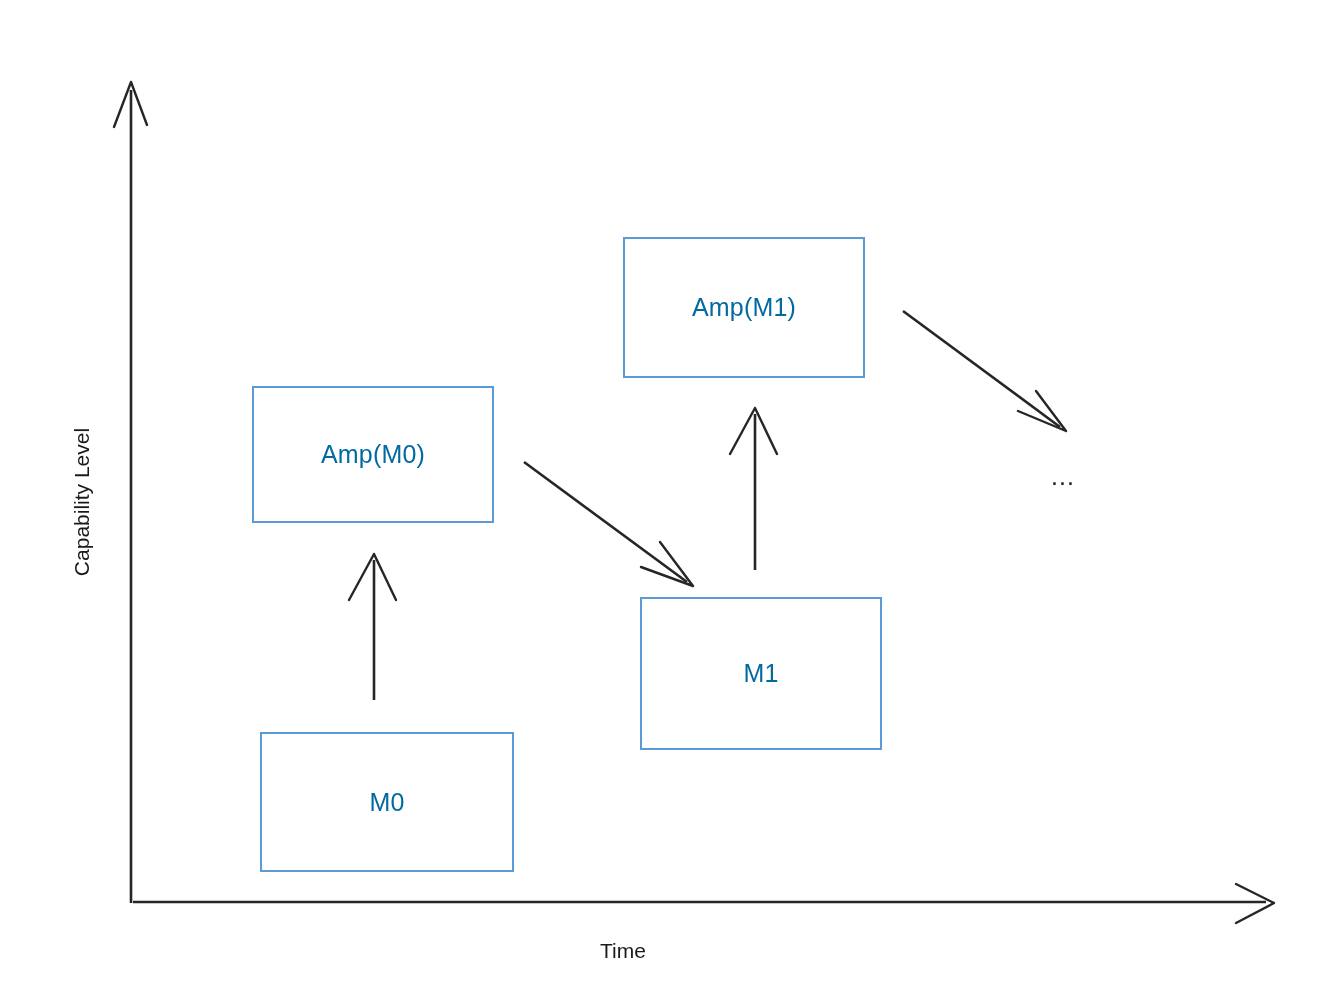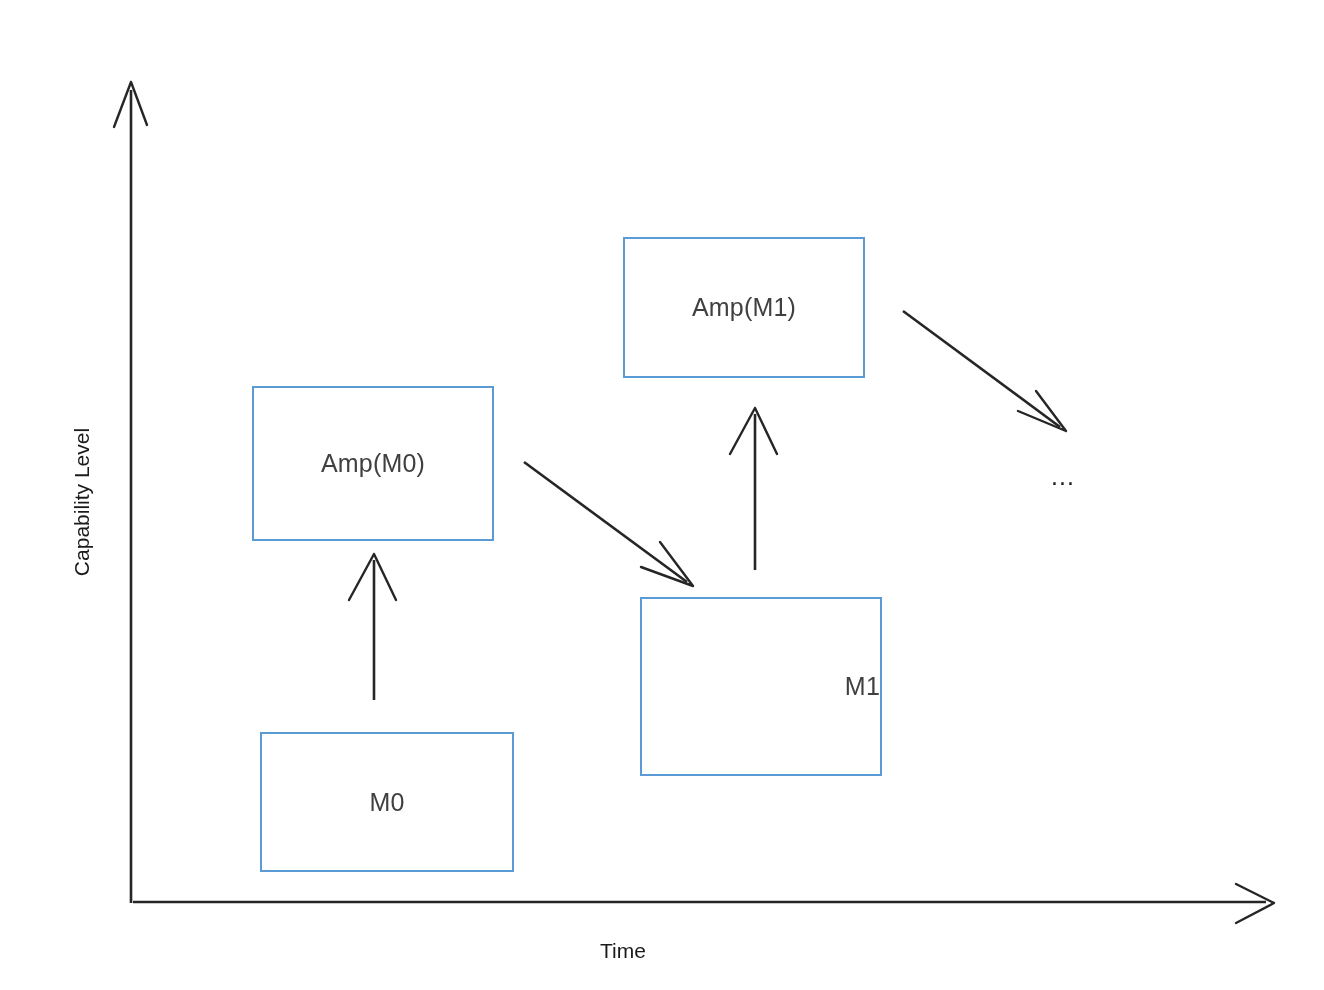--- a/index.html
+++ b/index.html
@@ -31,29 +31,29 @@
     box-sizing: border-box;
     background: #ffffff;
     border: 2px solid #5b9bd5;
     display: flex;
     align-items: center;
     justify-content: center;
   }
   .node-label {
     font-family: "Liberation Sans", sans-serif;
     font-size: 25px;
-    color: #404040;
+    color: #0369a1;
     letter-spacing: 0.2px;
     line-height: 1;
     white-space: nowrap;
     user-select: none;
   }
   #box-m0      { left: 260px; top: 732px; width: 254px; height: 140px; }
-  #box-amp-m0  { left: 252px; top: 386px; width: 242px; height: 155px; }
-  #box-m1      { left: 640px; top: 597px; width: 242px; height: 179px; justify-content: flex-end; }
+  #box-amp-m0  { left: 252px; top: 386px; width: 242px; height: 137px; }
+  #box-m1      { left: 640px; top: 597px; width: 242px; height: 153px; }
   #box-amp-m1  { left: 623px; top: 237px; width: 242px; height: 141px; }
 
   .axis-title {
     position: absolute;
     font-family: "Liberation Sans", sans-serif;
     font-size: 21px;
     color: #1a1a1a;
     white-space: nowrap;
     user-select: none;
   }

